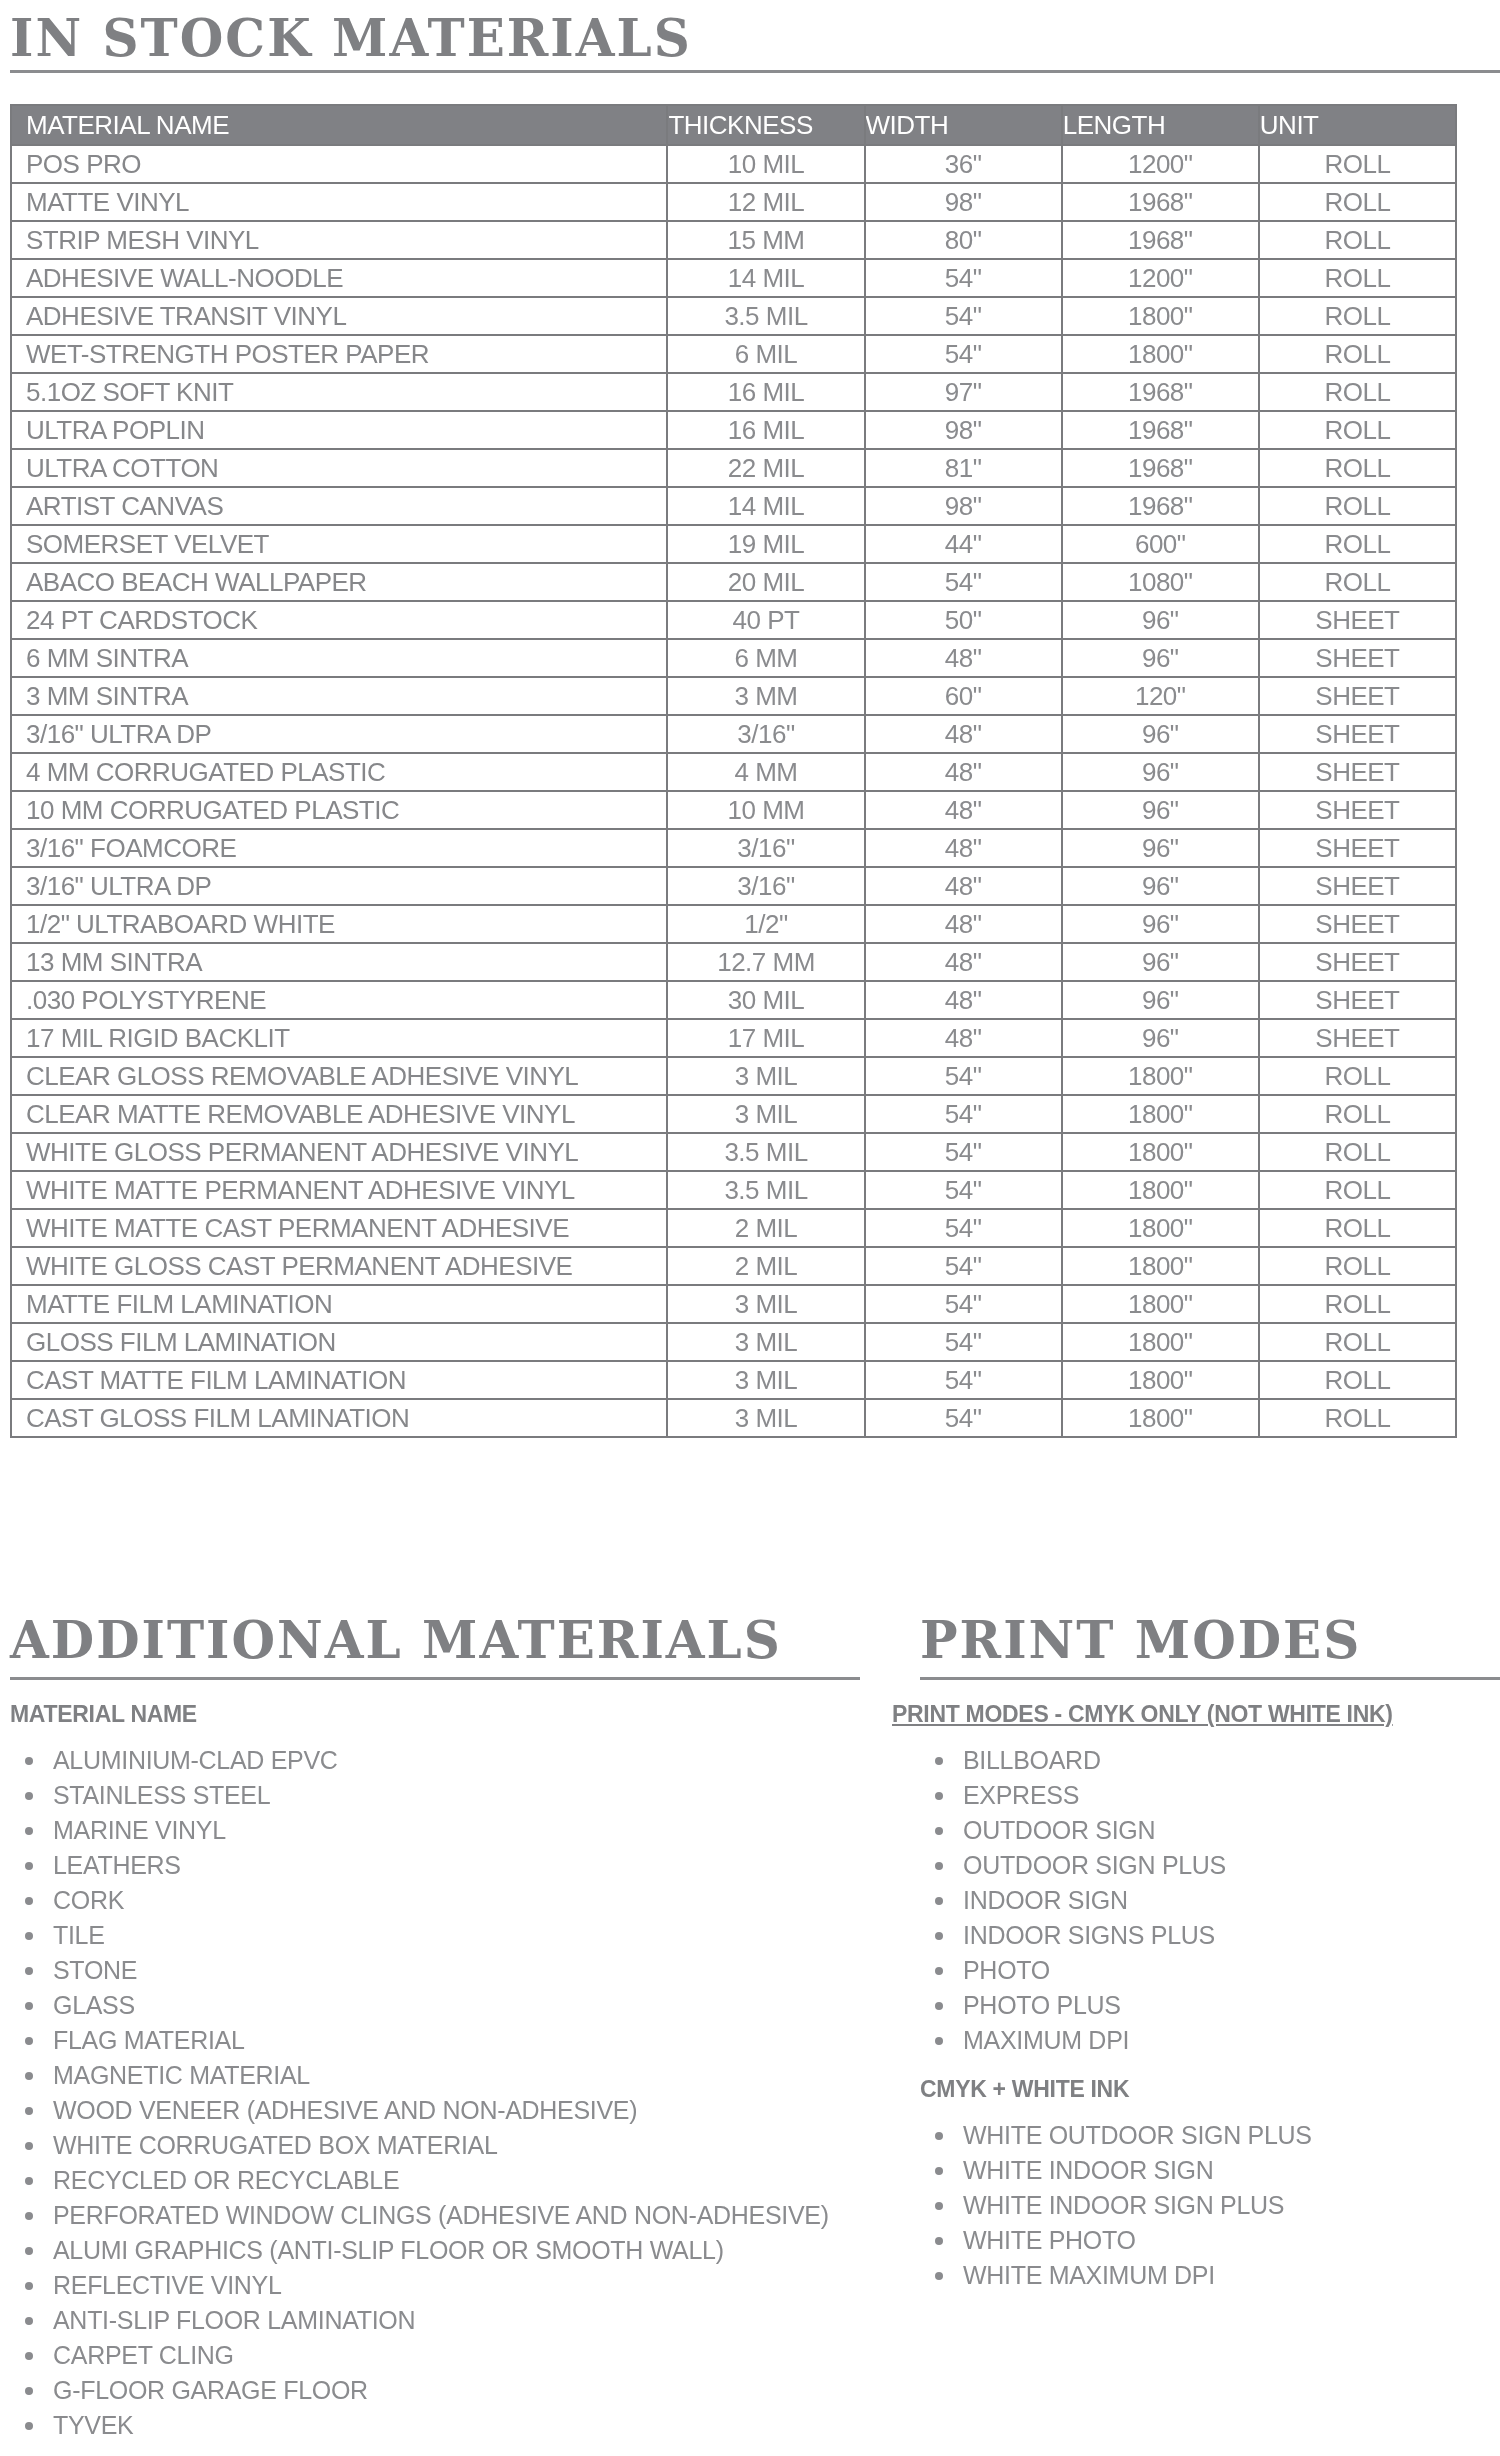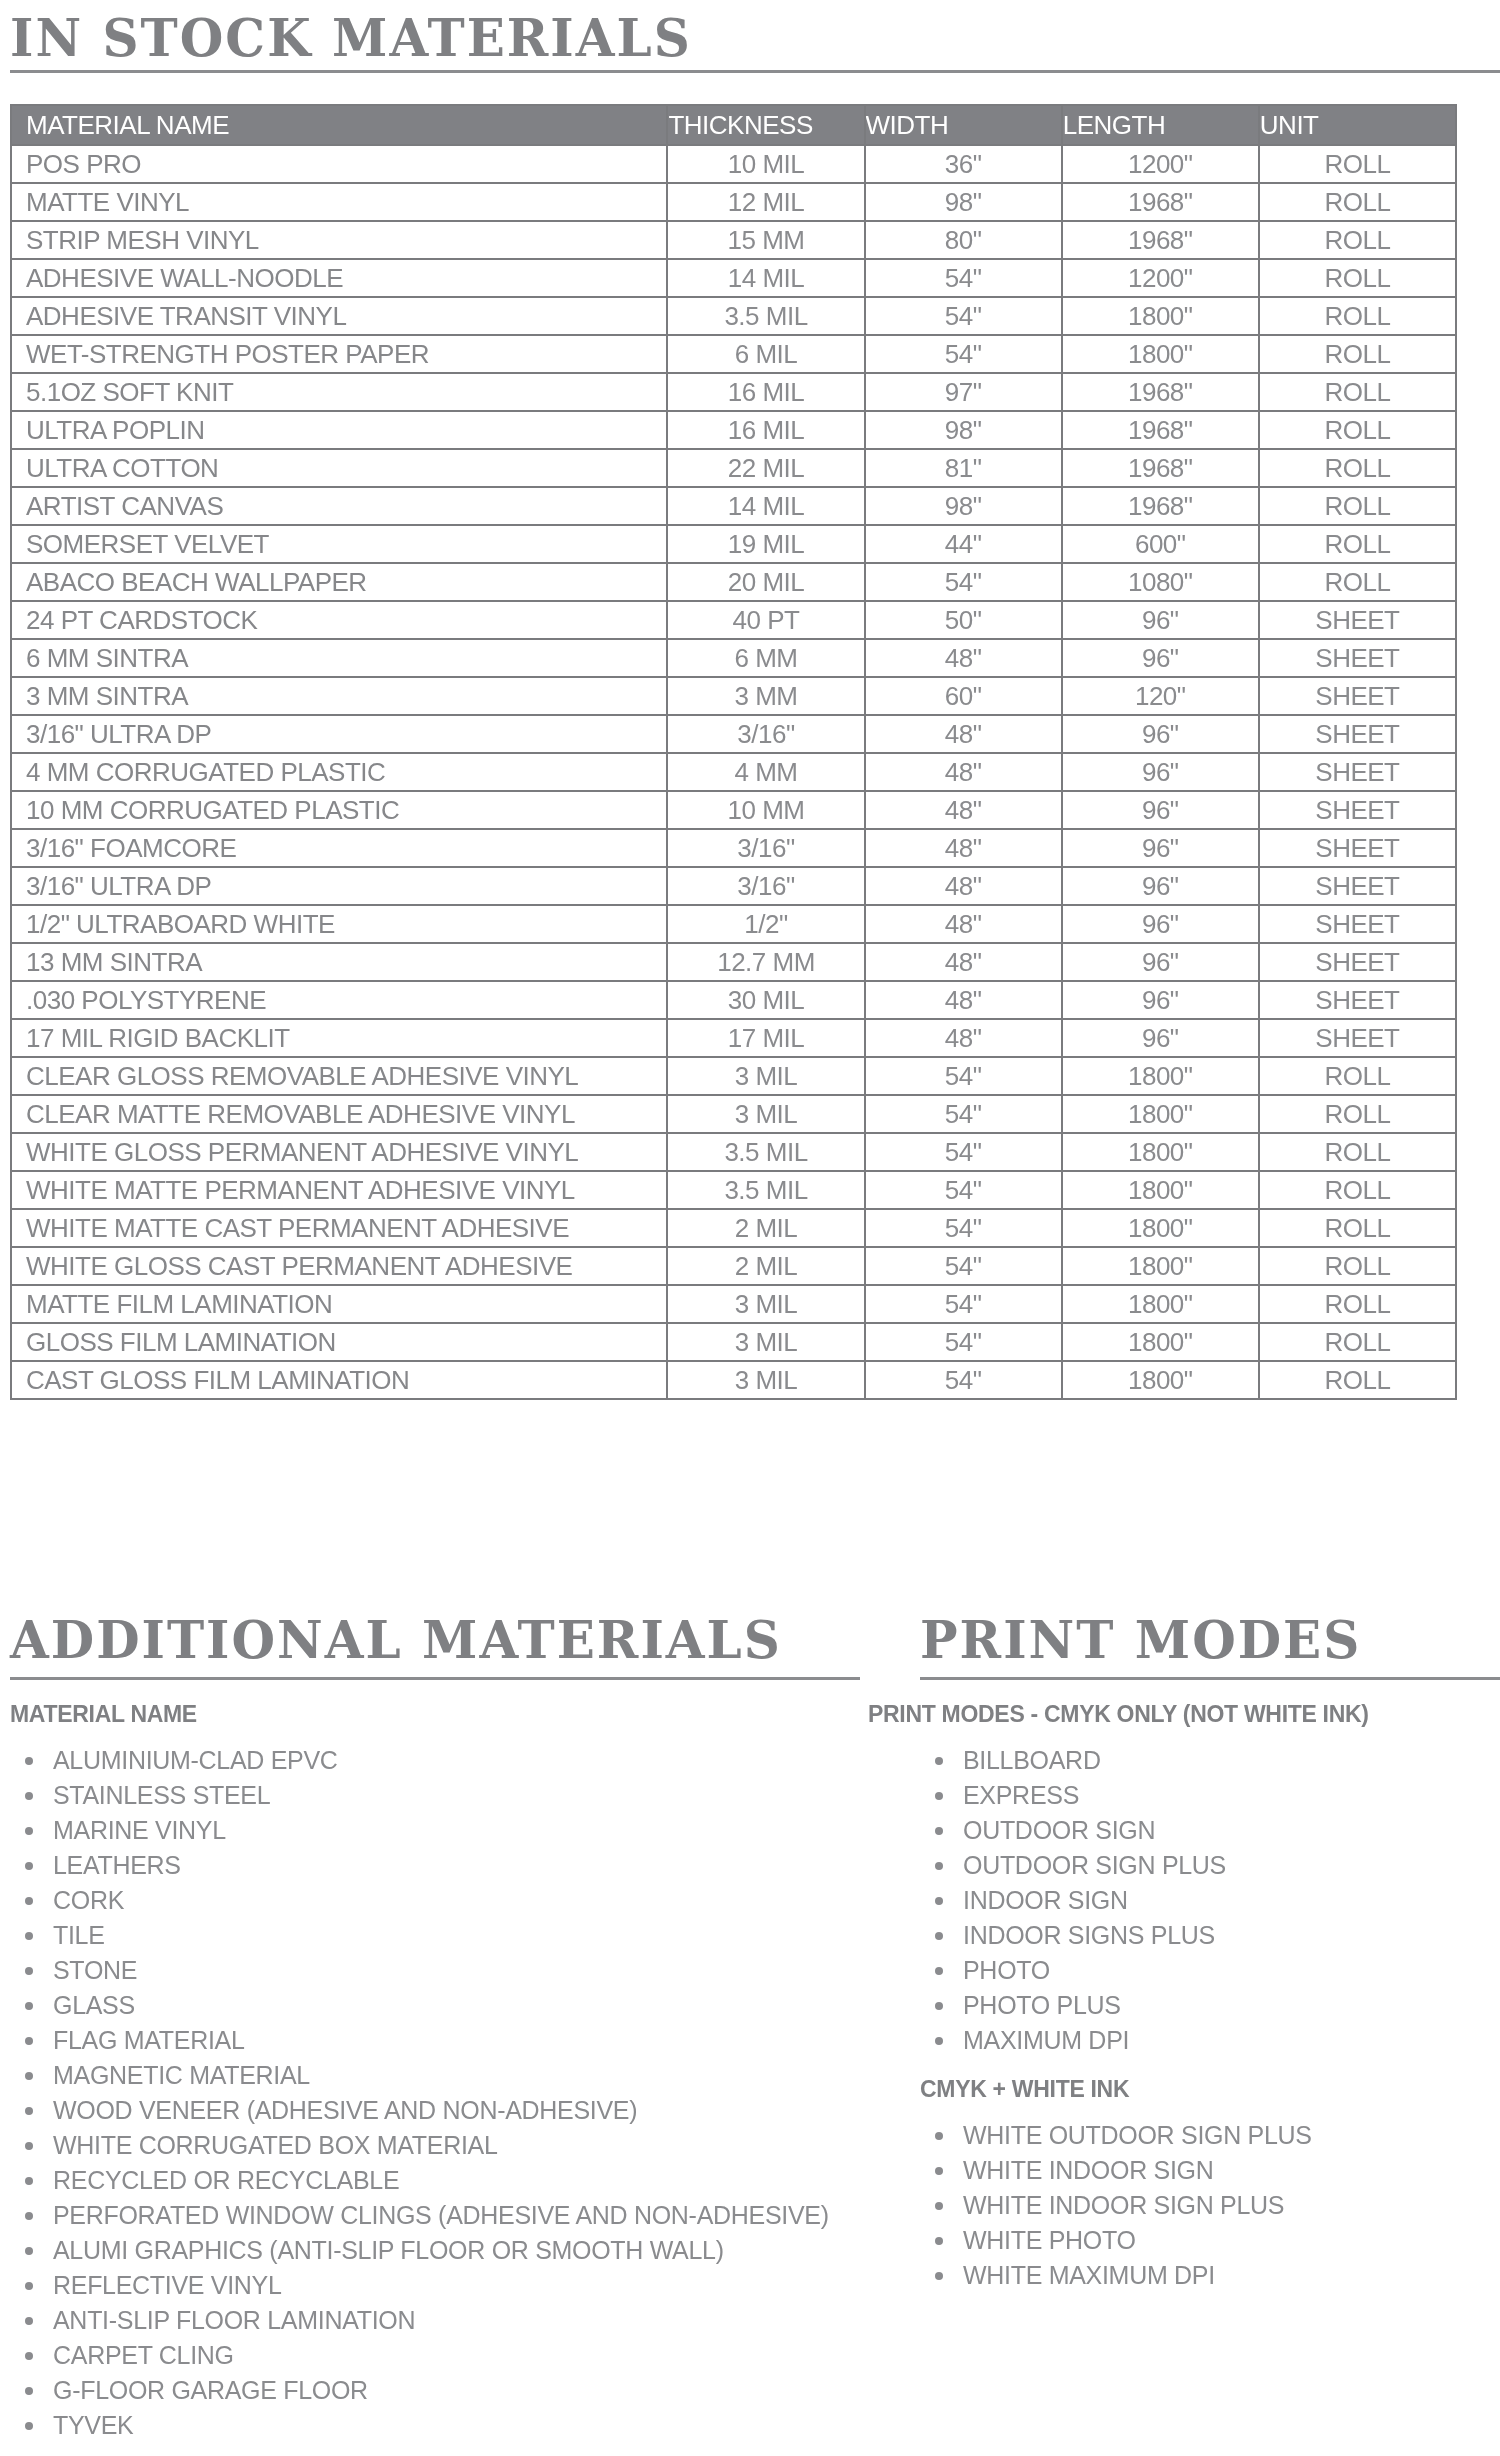--- a/index.html
+++ b/index.html
@@ -269,20 +269,27 @@
         <td>ROLL</td>
       </tr>
       <tr>
         <td class="name">GLOSS FILM LAMINATION</td>
         <td>3 MIL</td>
         <td>54"</td>
         <td>1800"</td>
         <td>ROLL</td>
       </tr>
       <tr>
+        <td class="name">CAST MATTE FILM LAMINATION</td>
+        <td>3 MIL</td>
+        <td>54"</td>
+        <td>1800"</td>
+        <td>ROLL</td>
+      </tr>
+      <tr>
         <td class="name">CAST GLOSS FILM LAMINATION</td>
         <td>3 MIL</td>
         <td>54"</td>
         <td>1800"</td>
         <td>ROLL</td>
       </tr>
     </tbody>
 </table>
 
 <div class="h1" style="left:10px; top:1614px;">ADDITIONAL MATERIALS</div>
@@ -306,21 +313,21 @@
     <li><span class="dot"></span><span>ALUMI GRAPHICS (ANTI-SLIP FLOOR OR SMOOTH WALL)</span></li>
     <li><span class="dot"></span><span>REFLECTIVE VINYL</span></li>
     <li><span class="dot"></span><span>ANTI-SLIP FLOOR LAMINATION</span></li>
     <li><span class="dot"></span><span>CARPET CLING</span></li>
     <li><span class="dot"></span><span>G-FLOOR GARAGE FLOOR</span></li>
     <li><span class="dot"></span><span>TYVEK</span></li>
   </ul>
 
 <div class="h1" style="left:920px; top:1614px;">PRINT MODES</div>
 <div class="rule" style="left:920px; top:1677px; width:580px;"></div>
-<div class="sub" style="left:868px; top:1701px;">PRINT MODES - CMYK ONLY (NOT WHITE INK)</div>
+<div class="sub" style="left:892px; top:1701px;text-decoration:underline;">PRINT MODES - CMYK ONLY (NOT WHITE INK)</div>
 <ul class="blist" id="pm-list-0" style="left:920px; top:1731px;">
     <li><span class="dot"></span><span>BILLBOARD</span></li>
     <li><span class="dot"></span><span>EXPRESS</span></li>
     <li><span class="dot"></span><span>OUTDOOR SIGN</span></li>
     <li><span class="dot"></span><span>OUTDOOR SIGN PLUS</span></li>
     <li><span class="dot"></span><span>INDOOR SIGN</span></li>
     <li><span class="dot"></span><span>INDOOR SIGNS PLUS</span></li>
     <li><span class="dot"></span><span>PHOTO</span></li>
     <li><span class="dot"></span><span>PHOTO PLUS</span></li>
     <li><span class="dot"></span><span>MAXIMUM DPI</span></li>

